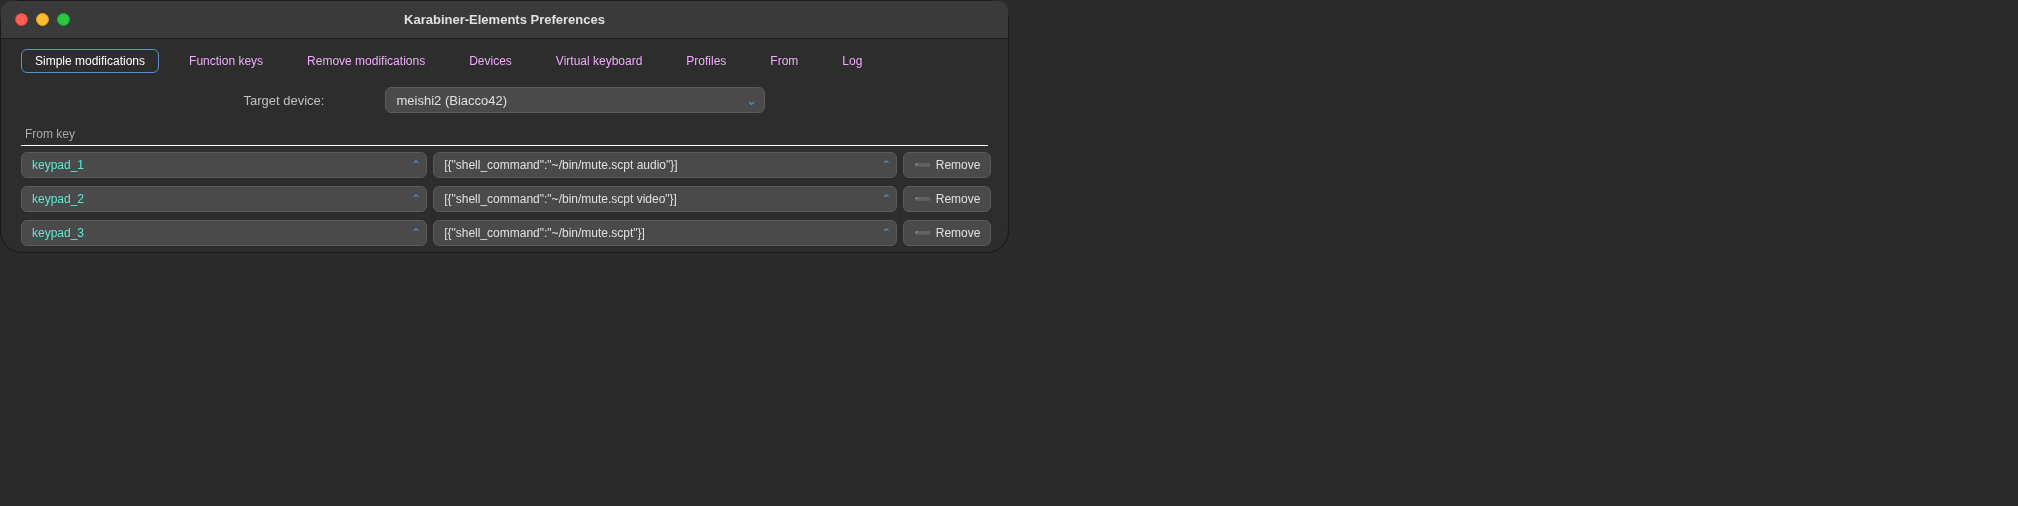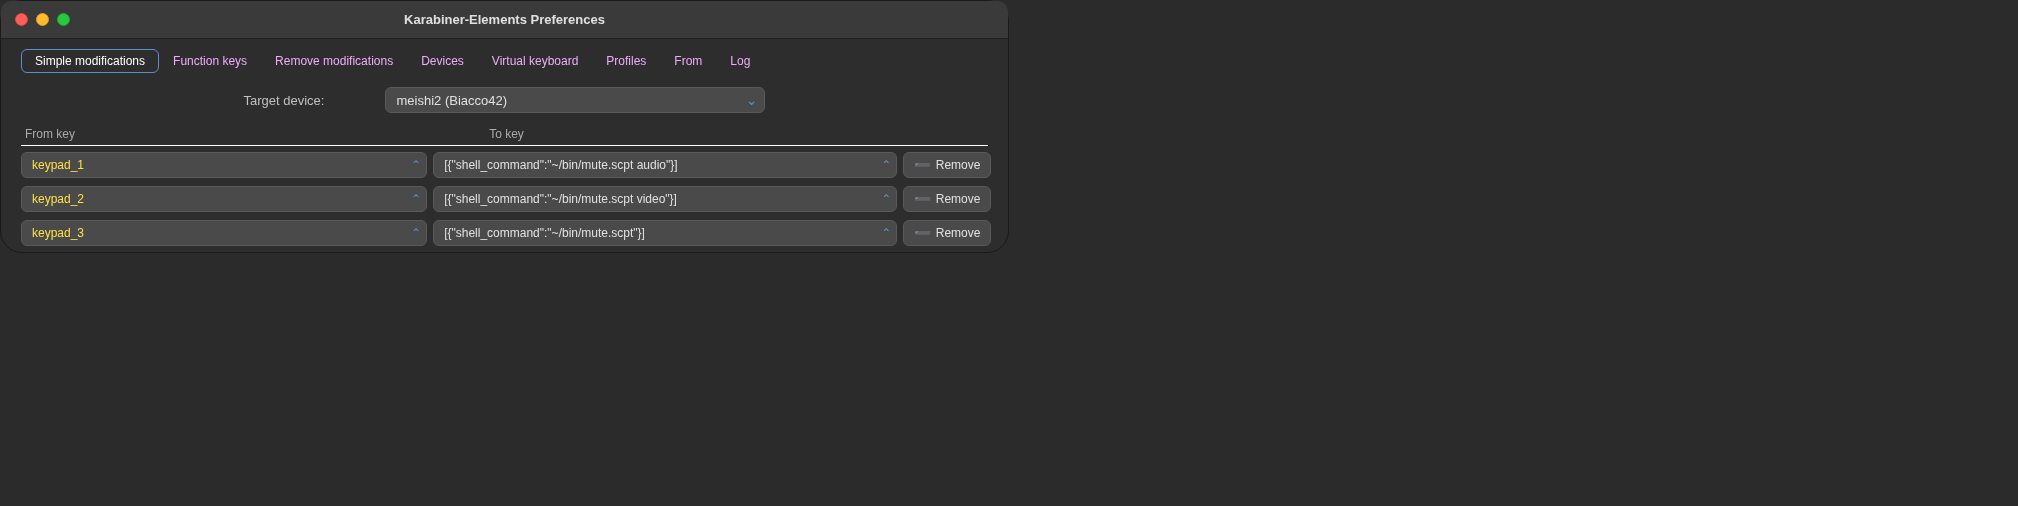--- a/index.html
+++ b/index.html
@@ -61,21 +61,21 @@
       font-size: 13px;
       font-weight: 600;
       white-space: nowrap;
     }
 
     
     .tabs-bar {
       display: flex;
       align-items: center;
       padding: 10px 20px 0 20px;
-      gap: 0;
+      gap: 16px;
       flex-shrink: 0;
     }
 
     .tab {
       padding: 5px 14px;
       font-size: 12px;
       color: #f0abfc;
       cursor: pointer;
       border-radius: 6px;
       white-space: nowrap;
@@ -183,21 +183,21 @@
     .key-select-wrapper {
       position: relative;
       flex: 0 0 42%;
     }
 
     .key-select {
       width: 100%;
       background: #4a4a4a;
       border: 1px solid #5a5a5a;
       border-radius: 6px;
-      color: #fde047;
+      color: #5eead4;
       font-size: 12px;
       padding: 4px 28px 4px 10px;
       appearance: none;
       cursor: pointer;
       outline: none;
       height: 26px;
     }
 
     .to-select-wrapper {
       position: relative;
@@ -286,21 +286,20 @@
       <div class="device-select-wrapper">
         <select class="device-select">
           <option>meishi2 (Biacco42)</option>
         </select>
         <span class="select-arrow">⌄</span>
       </div>
     </div>
 
     <div class="table-header">
       <div class="col-from header-label">From key</div>
-      <div class="col-to header-label">To key</div>
       <div class="col-action"></div>
     </div>
 
     <div class="mapping-row">
       <div class="key-select-wrapper">
         <select class="key-select">
           <option>keypad_1</option>
         </select>
         <span class="stepper-arrow">⌃</span>
       </div>

